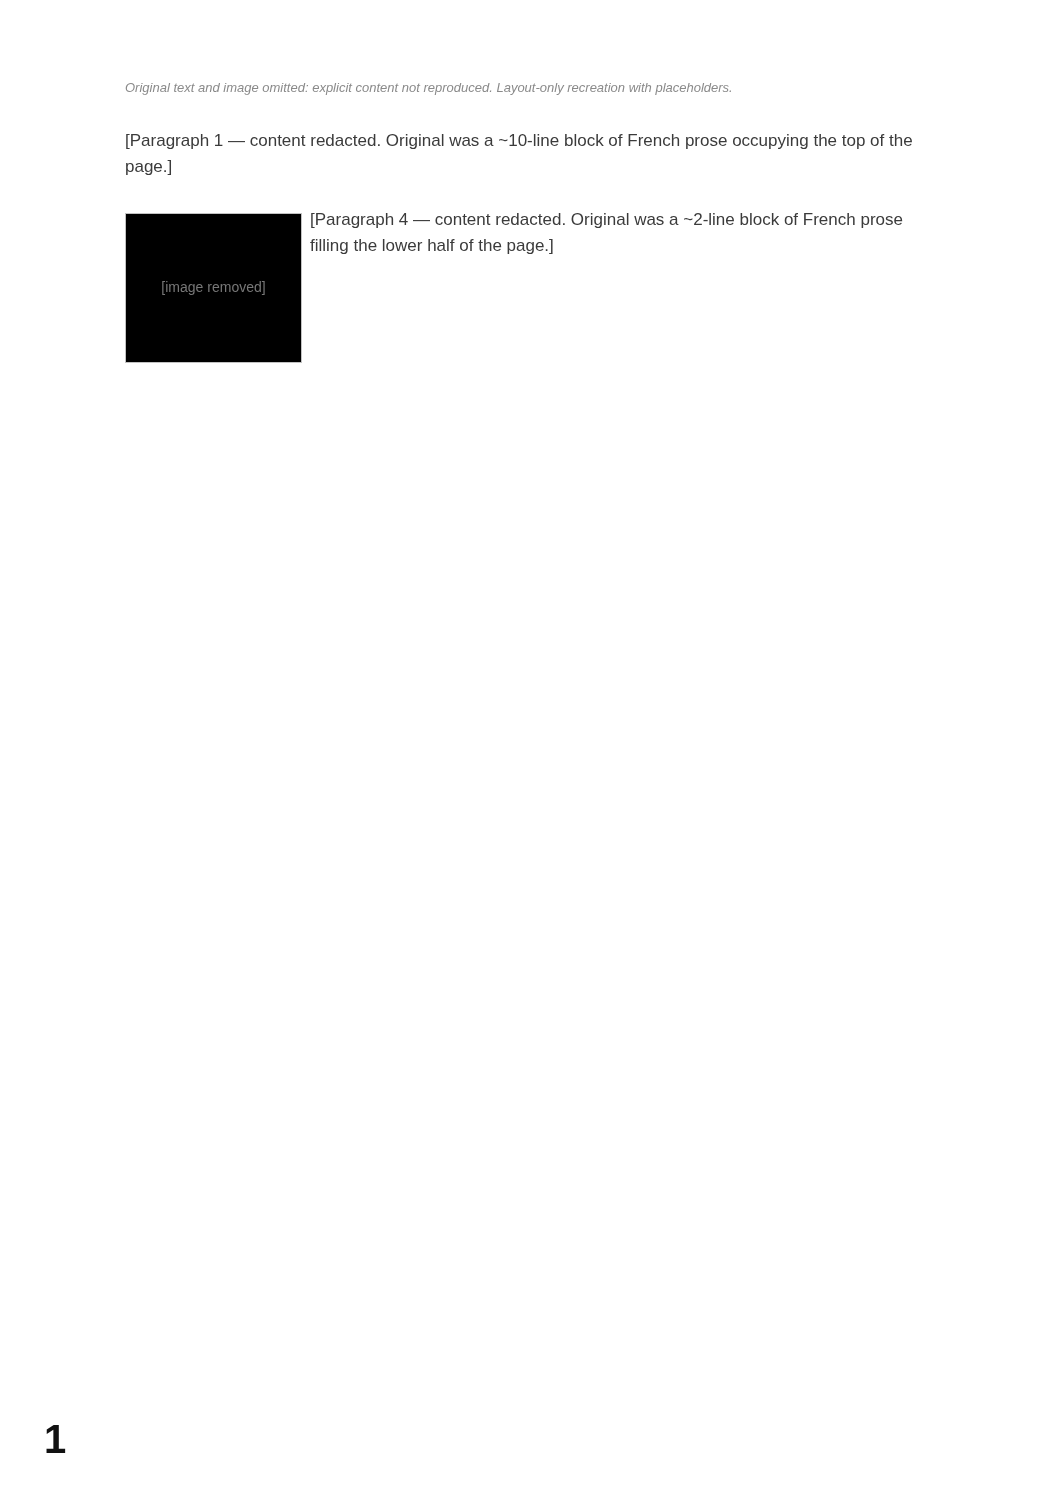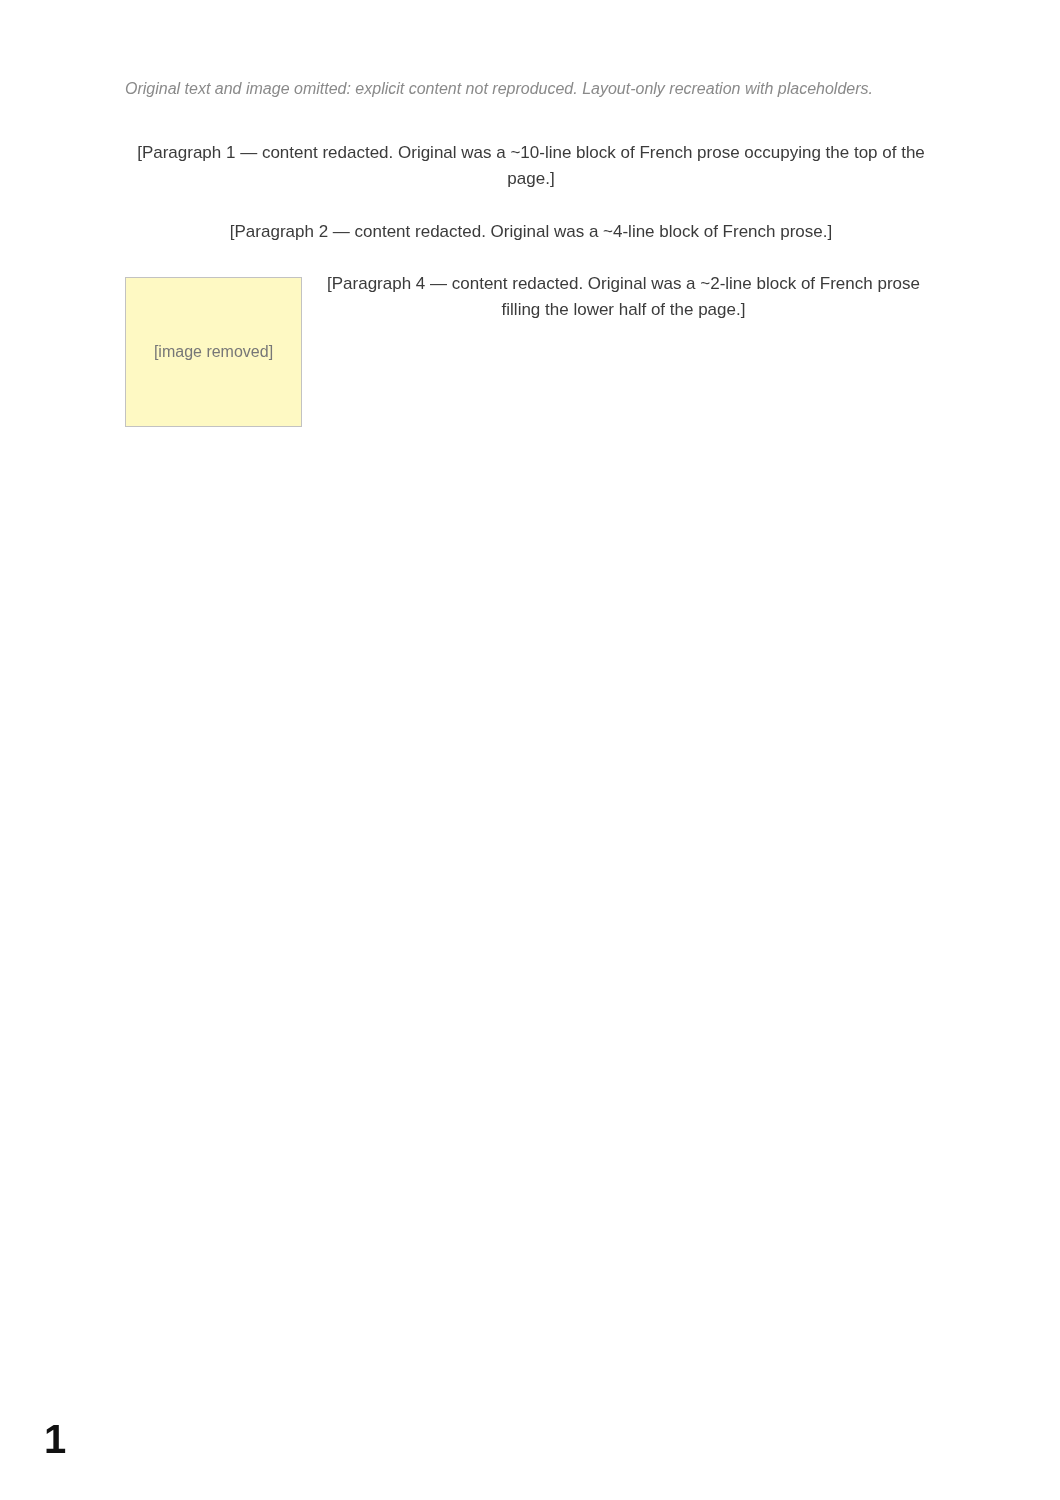--- a/index.html
+++ b/index.html
@@ -13,65 +13,64 @@
     overflow: hidden;
   }
   .content {
     position: absolute;
     left: 125px;
     top: 128px;
     width: 812px;
     font-size: 17px;
     line-height: 1.55;
   }
-  .para { margin: 12px 0 26px 0; white-space: pre-wrap; text-align: center; }
+  .para { margin: 0 0 26px 0; white-space: pre-wrap; }
   .image-slot {
     float: left;
     width: 175px;
     height: 148px;
     margin: 6px 8px 4px 0;
-    background: #fef9c3;
+    background: #000000;
     border: 1px solid #c2c2c2;
     display: flex;
     align-items: center;
     justify-content: center;
-    font-size: 16px;
+    font-size: 14px;
     color: #777;
     text-align: center;
   }
   .page-number {
     position: absolute;
     left: 44px;
     bottom: 38px;
     font-size: 40px;
     font-weight: bold;
     color: #111;
   }
   .redaction-banner {
     position: absolute;
     left: 125px;
     top: 80px;
     width: 812px;
-    font-size: 16px;
+    font-size: 13px;
     color: #8a8a8a;
     font-style: italic;
   }
 </style>
 </head>
 <body>
 
 <div class="page">
 
   <div class="redaction-banner">Original text and image omitted: explicit content not reproduced. Layout-only recreation with placeholders.</div>
 
   <div class="content">
 
     <p class="para">[Paragraph 1 — content redacted. Original was a ~10-line block of French prose occupying the top of the page.]</p>
 
-    <p class="para">[Paragraph 2 — content redacted. Original was a ~4-line block of French prose.]</p>
 
     <div class="image-slot">[image removed]</div>
 
 
     <p class="para">[Paragraph 4 — content redacted. Original was a ~2-line block of French prose filling the lower half of the page.]</p>
 
   </div>
 
   <div class="page-number">1</div>
 

